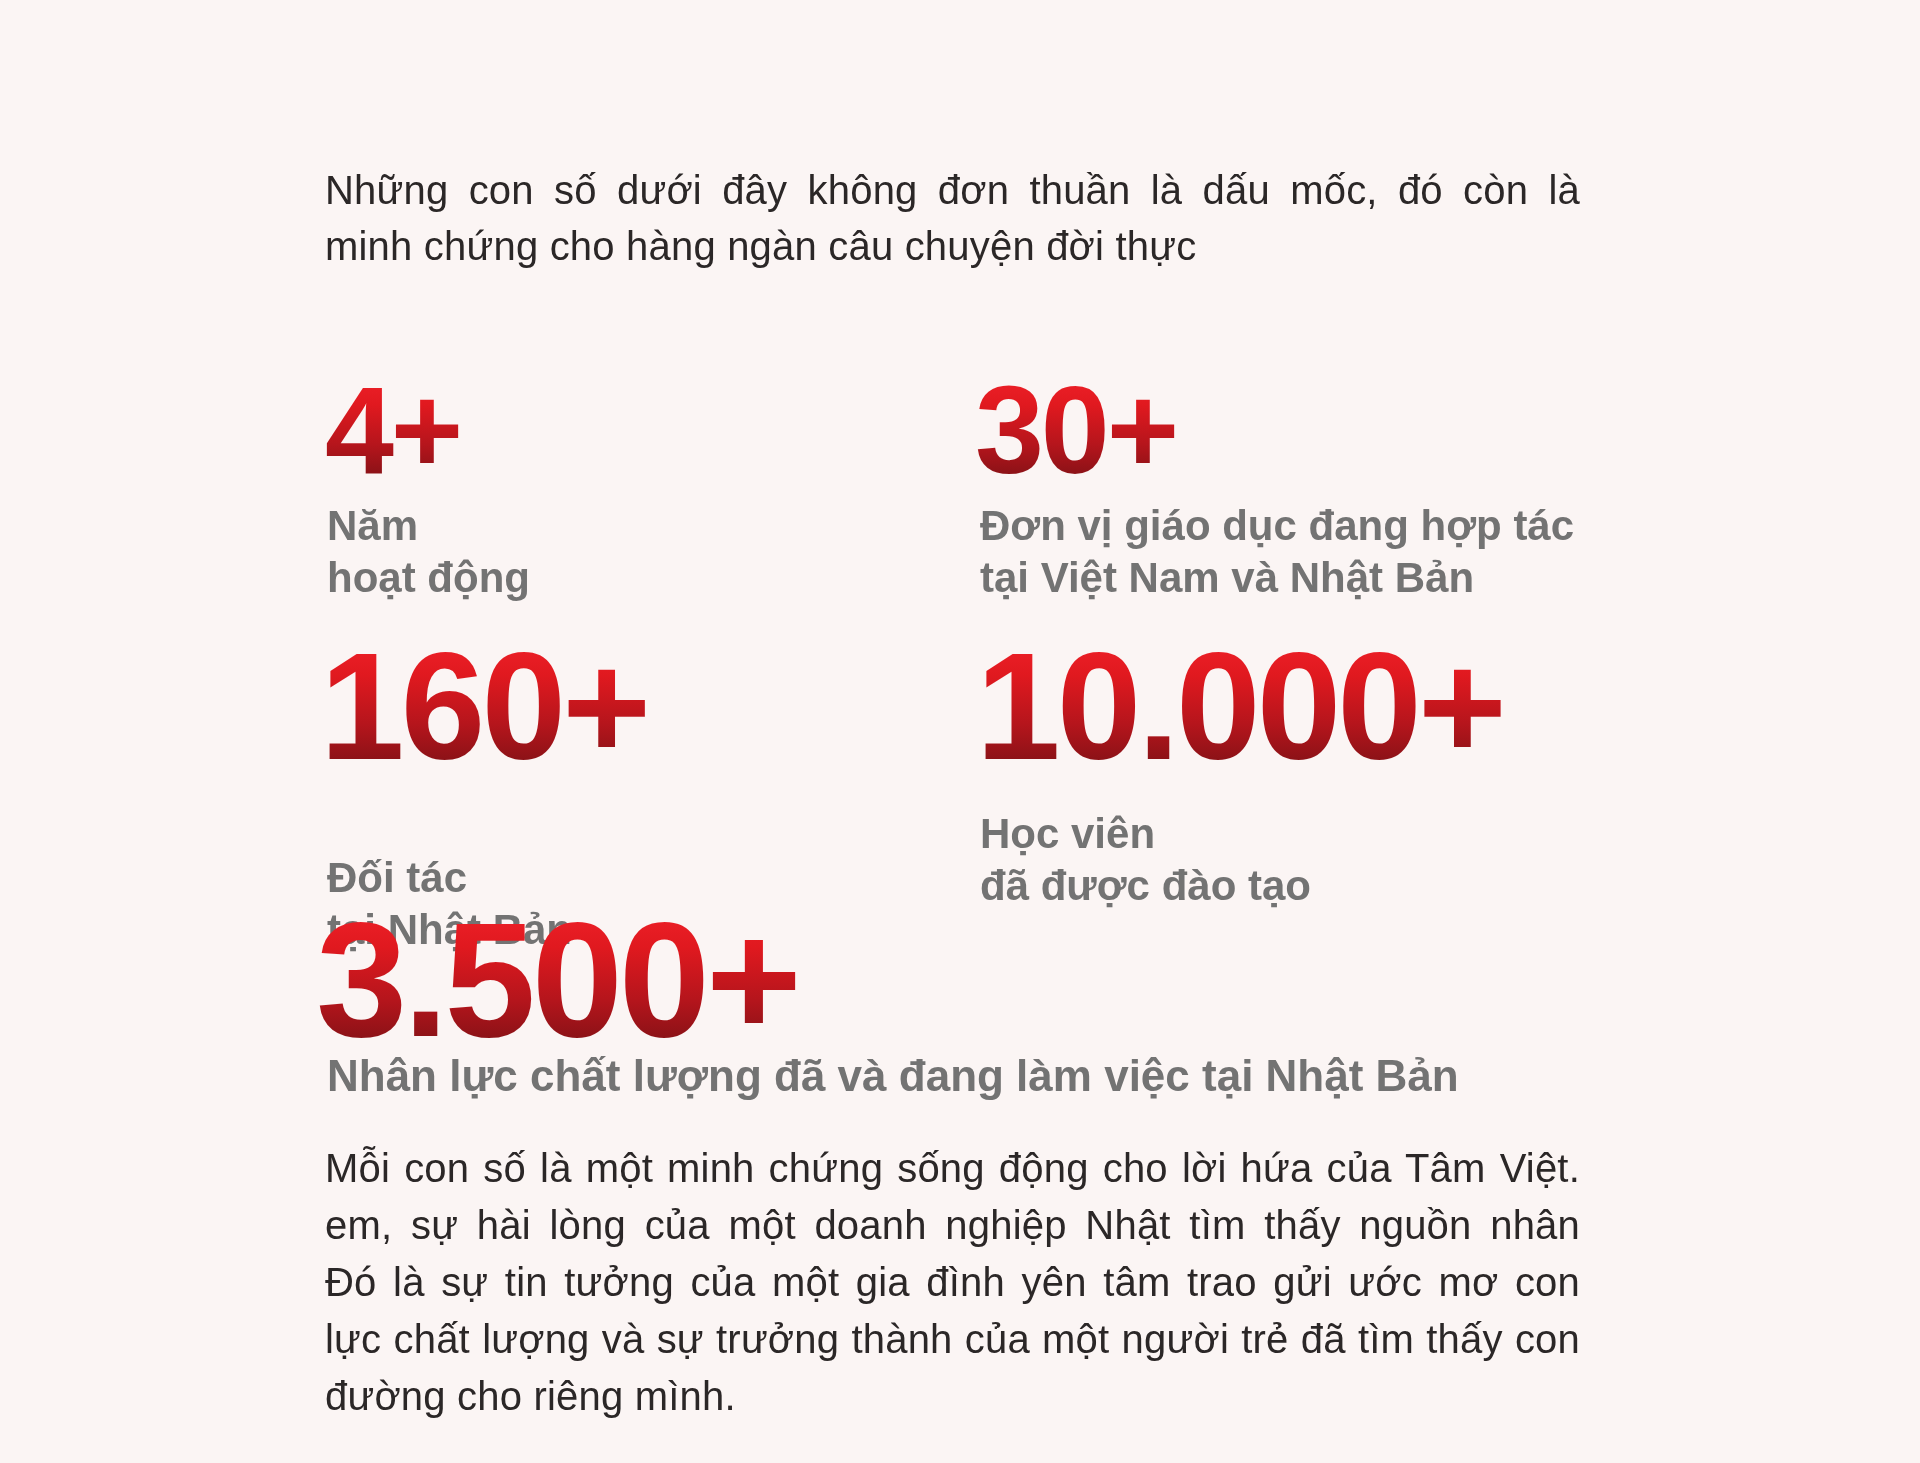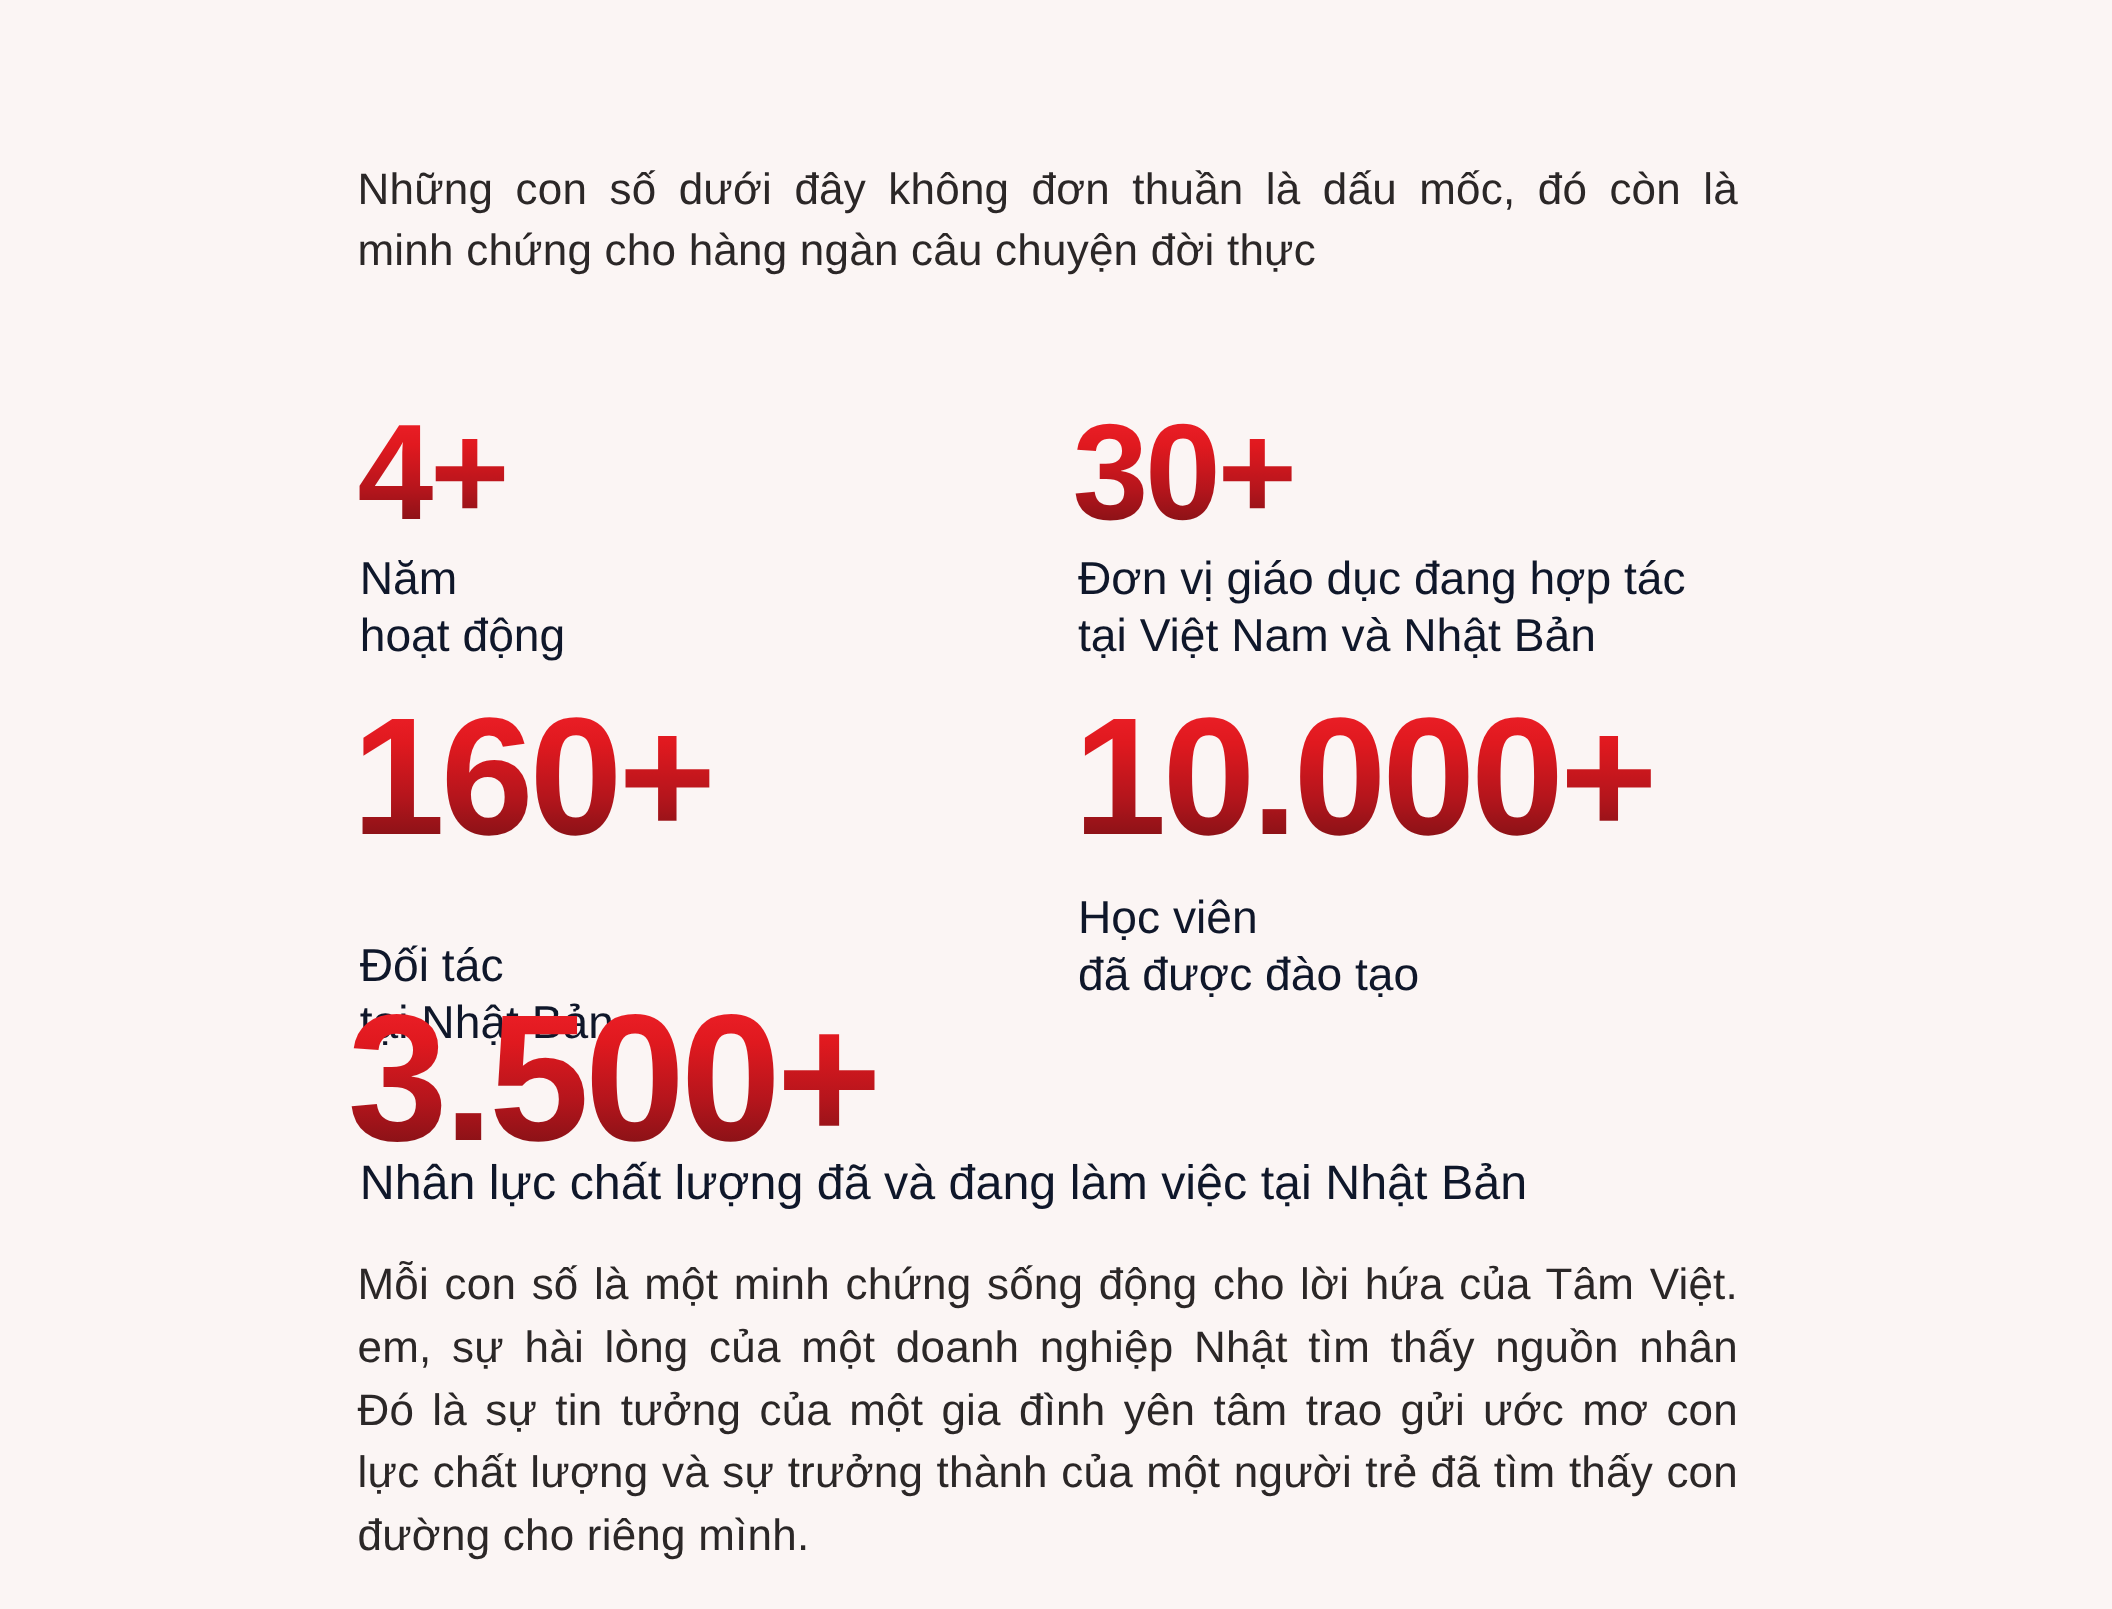--- a/index.html
+++ b/index.html
@@ -21,21 +21,21 @@
     color:#BE2132;
     white-space:nowrap;
   }
   .title-inner{display:inline-block; transform:scaleX(0.84); transform-origin:center; letter-spacing:1px;}
   
   .para{
     position:absolute; left:325px; width:1255px;
     font-size:40px; line-height:56px;
     color:#2B2727; letter-spacing:0.2px;
   }
-  .intro{top:144px;}
+  .intro{top:162px;}
   .closing{top:1140px; line-height:57px;}
   .just{text-align:justify; text-align-last:justify;}
   
   .num{
     position:absolute;
     font-weight:bold;
     line-height:1;
     letter-spacing:-0.025em;
     white-space:nowrap;
     color:#b5161c;
@@ -45,23 +45,23 @@
     -webkit-text-fill-color:transparent;
   }
   .n1{left:325px; top:368px; font-size:124px;}
   .n2{left:975px; top:368px; font-size:124px;}
   .n3{left:320px; top:630px; font-size:152px;}
   .n4{left:976px; top:630px; font-size:152px;}
   .n5{left:316px; top:898px; font-size:164px;}
   
   .lab{
     position:absolute;
-    font-weight:normal;
+    font-weight:bold;
     font-size:42px; line-height:52px;
-    color:#0f172a;
+    color:#737373;
     white-space:nowrap;
   }
   .l1{left:327px; top:500px;}
   .l2{left:980px; top:500px;}
   .l3{left:327px; top:852px;}
   .l4{left:980px; top:808px;}
   .l5{left:327px; top:1050px; font-size:44px;text-align:center;}
 </style>
 </head>
 <body>

